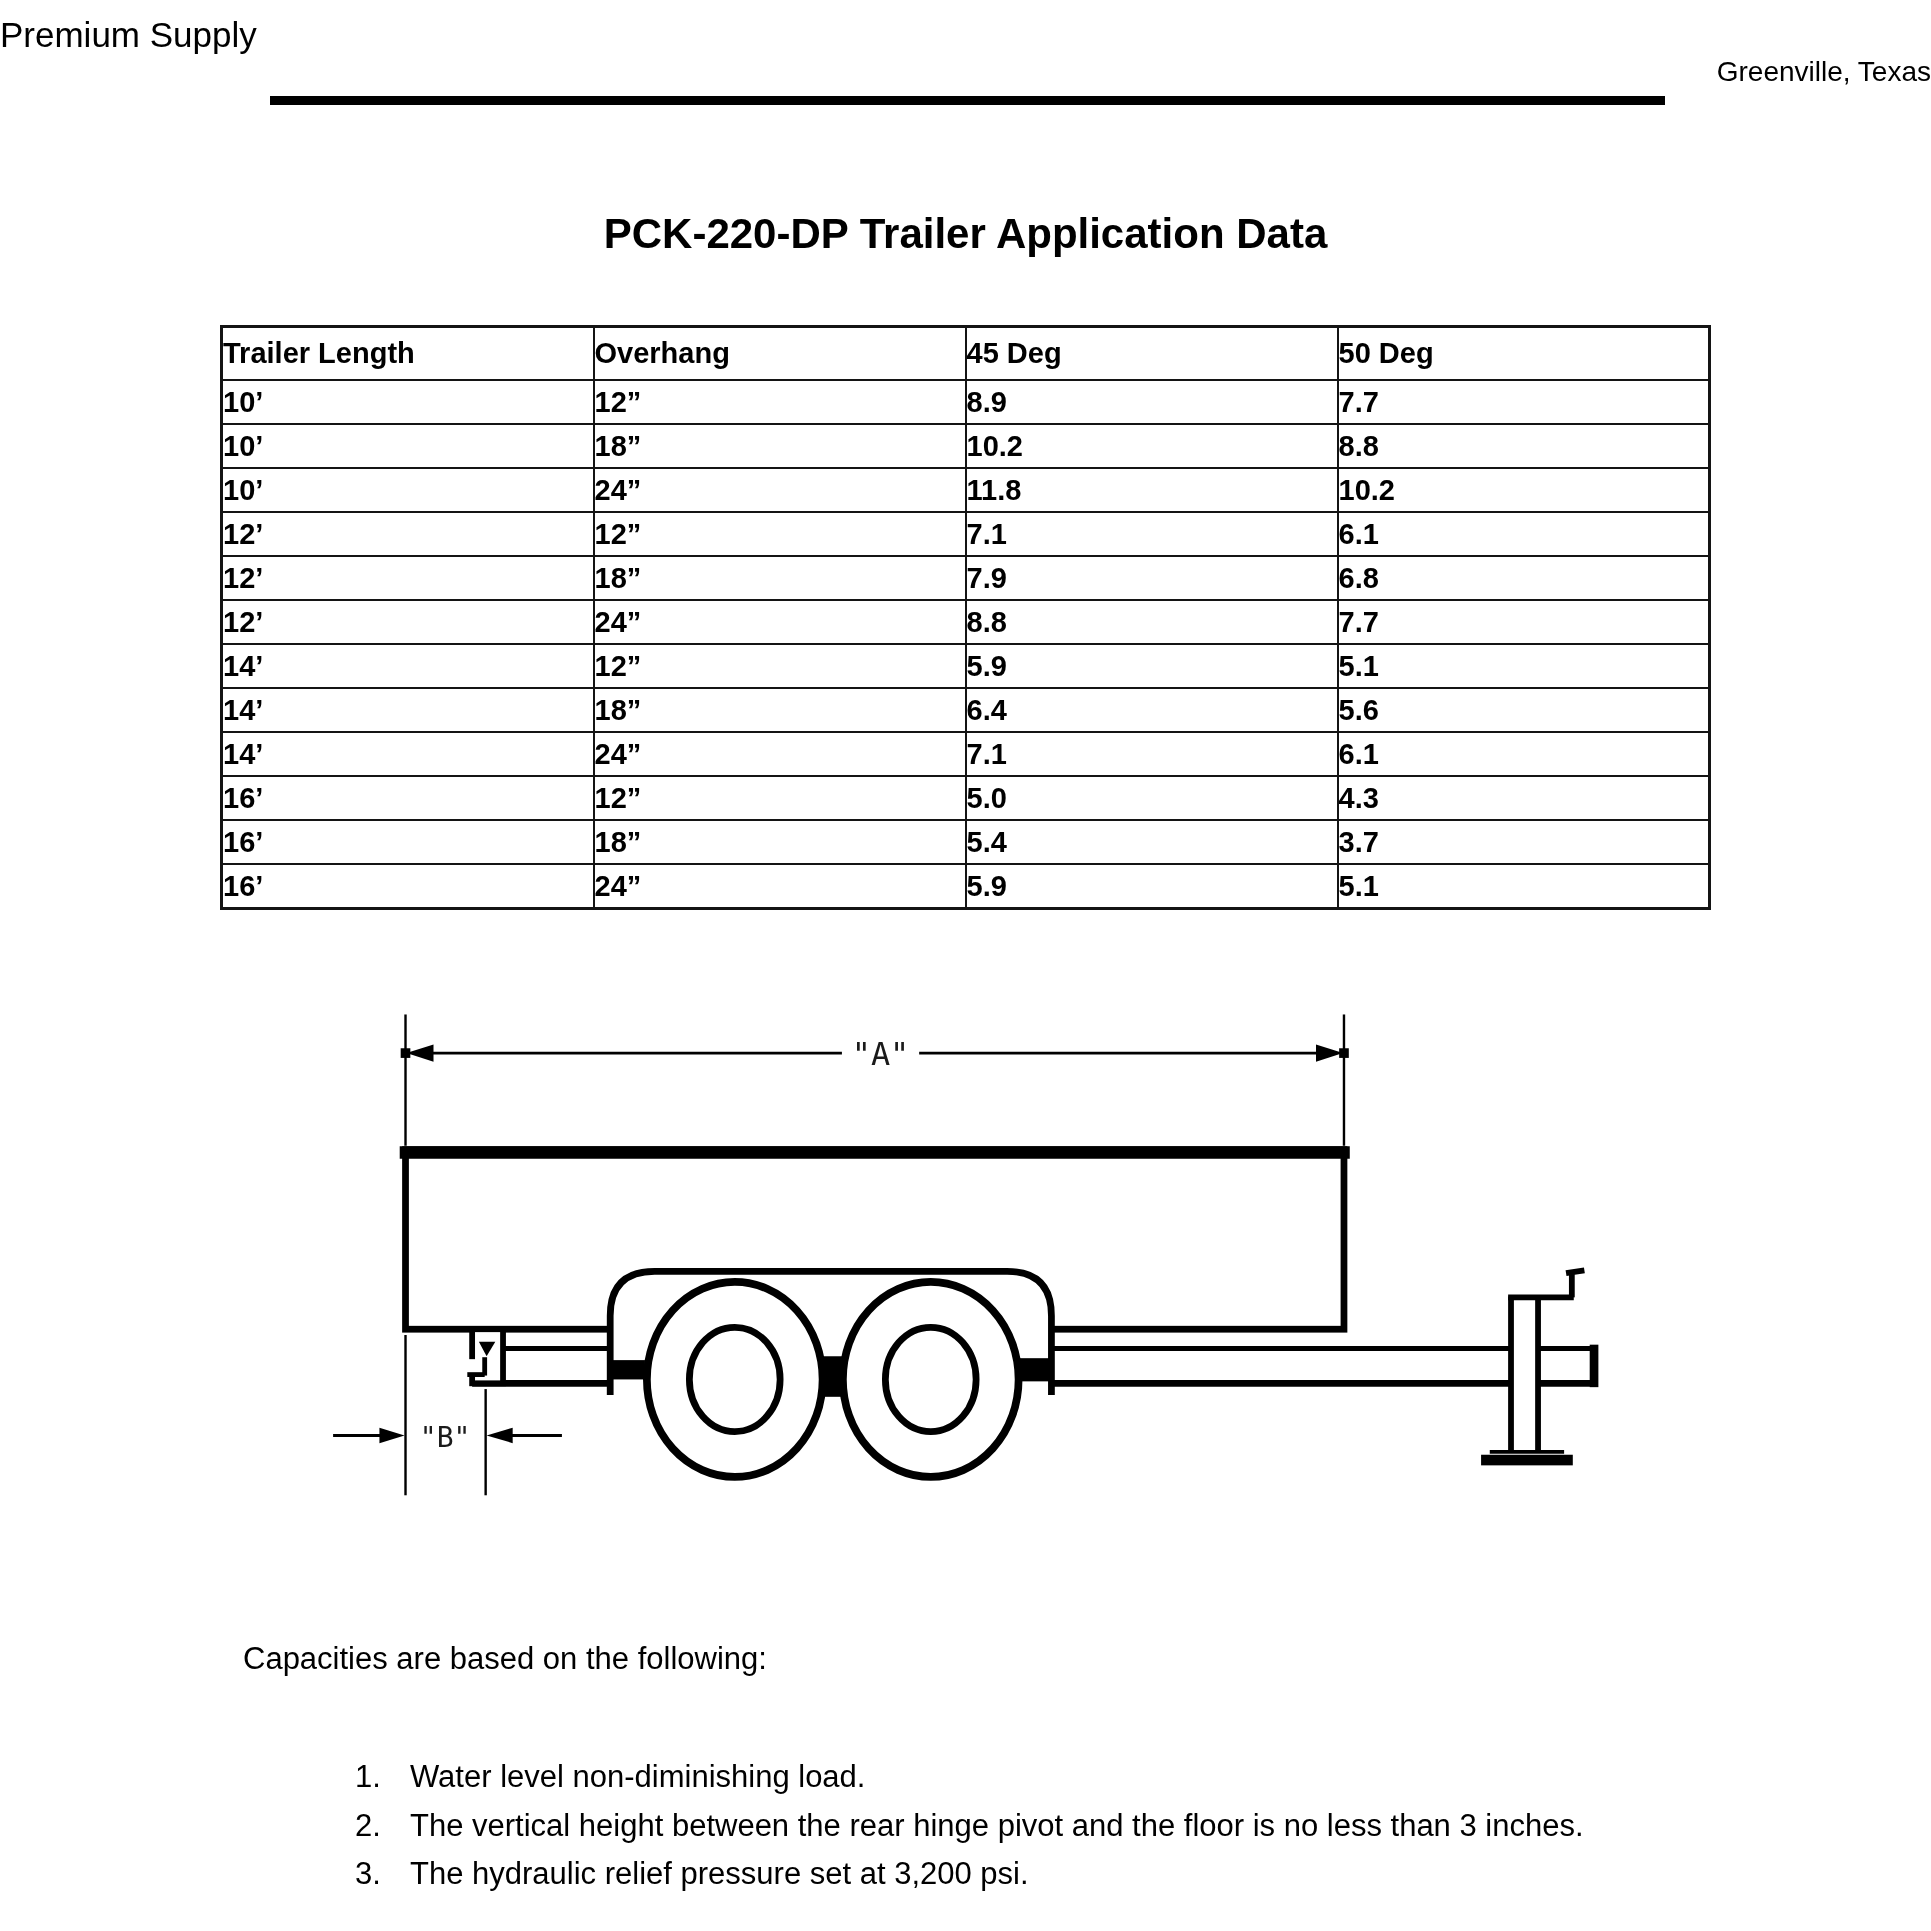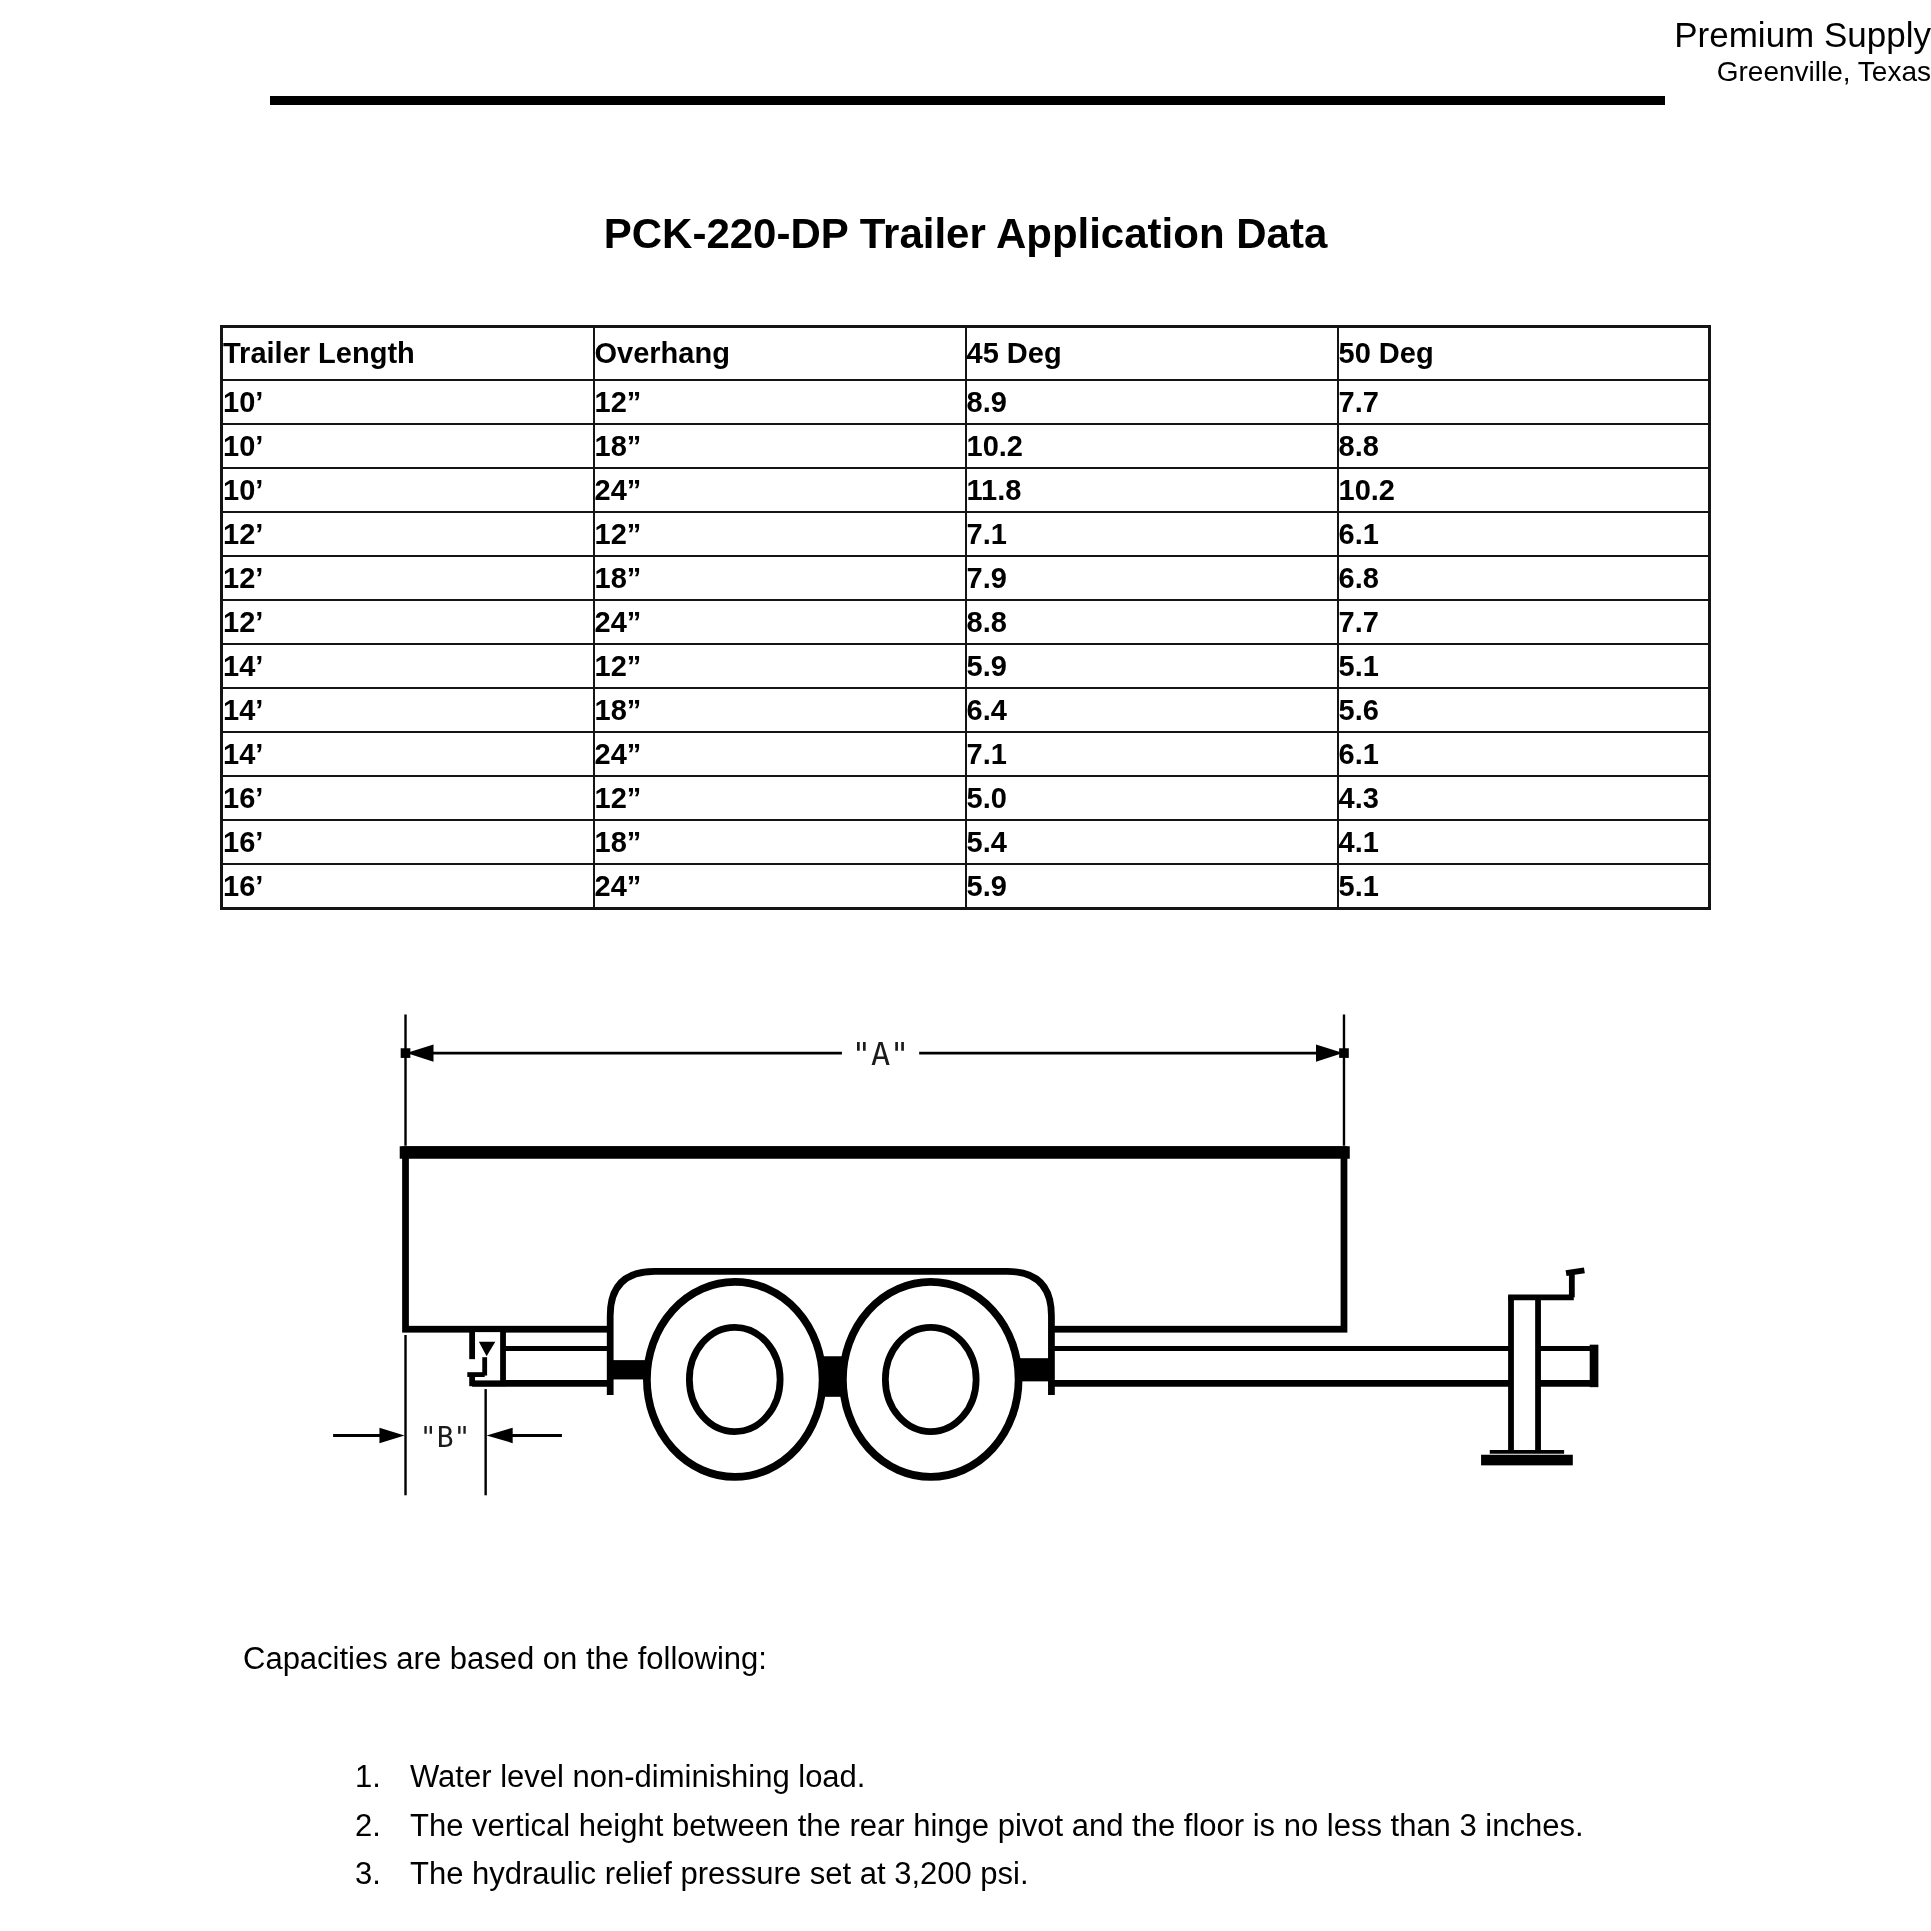--- a/index.html
+++ b/index.html
@@ -1,19 +1,19 @@
 <!DOCTYPE html>
 <html><head>
 <meta charset="utf-8">
 <style>
   html,body{margin:0;padding:0;background:#e8e8e8;}
   .page{position:relative;width:1931px;height:1931px;background:#ffffff;
         font-family:"Liberation Sans", sans-serif;color:#000;overflow:hidden;}
   
-  .hdr-company{position:absolute;top:15.4px;left:0;width:1931px;text-align:right;
+  .hdr-company{position:absolute;top:15.4px;left:0;width:1931px;text-align:left;
                font-size:35px;line-height:39px;}
   .hdr-location{position:absolute;top:56px;left:0;width:1931px;text-align:right;
                font-size:28px;line-height:31px;}
   .hdr-rule{position:absolute;top:96px;left:270px;width:1395px;height:8.7px;background:#000;}
   
   .doc-title{position:absolute;top:210px;left:0;width:1931px;text-align:center;
              font-size:42px;font-weight:bold;}
   
   table.app{position:absolute;top:325px;left:220px;width:1491px;
             border-collapse:collapse;table-layout:fixed;}
@@ -111,21 +111,21 @@
       <tr>
         <td>16’</td>
         <td>12”</td>
         <td>5.0</td>
         <td>4.3</td>
       </tr>
       <tr>
         <td>16’</td>
         <td>18”</td>
         <td>5.4</td>
-        <td>4.1</td>
+        <td>3.7</td>
       </tr>
       <tr>
         <td>16’</td>
         <td>24”</td>
         <td>5.9</td>
         <td>5.1</td>
       </tr>
     </tbody>
   </table>
 

